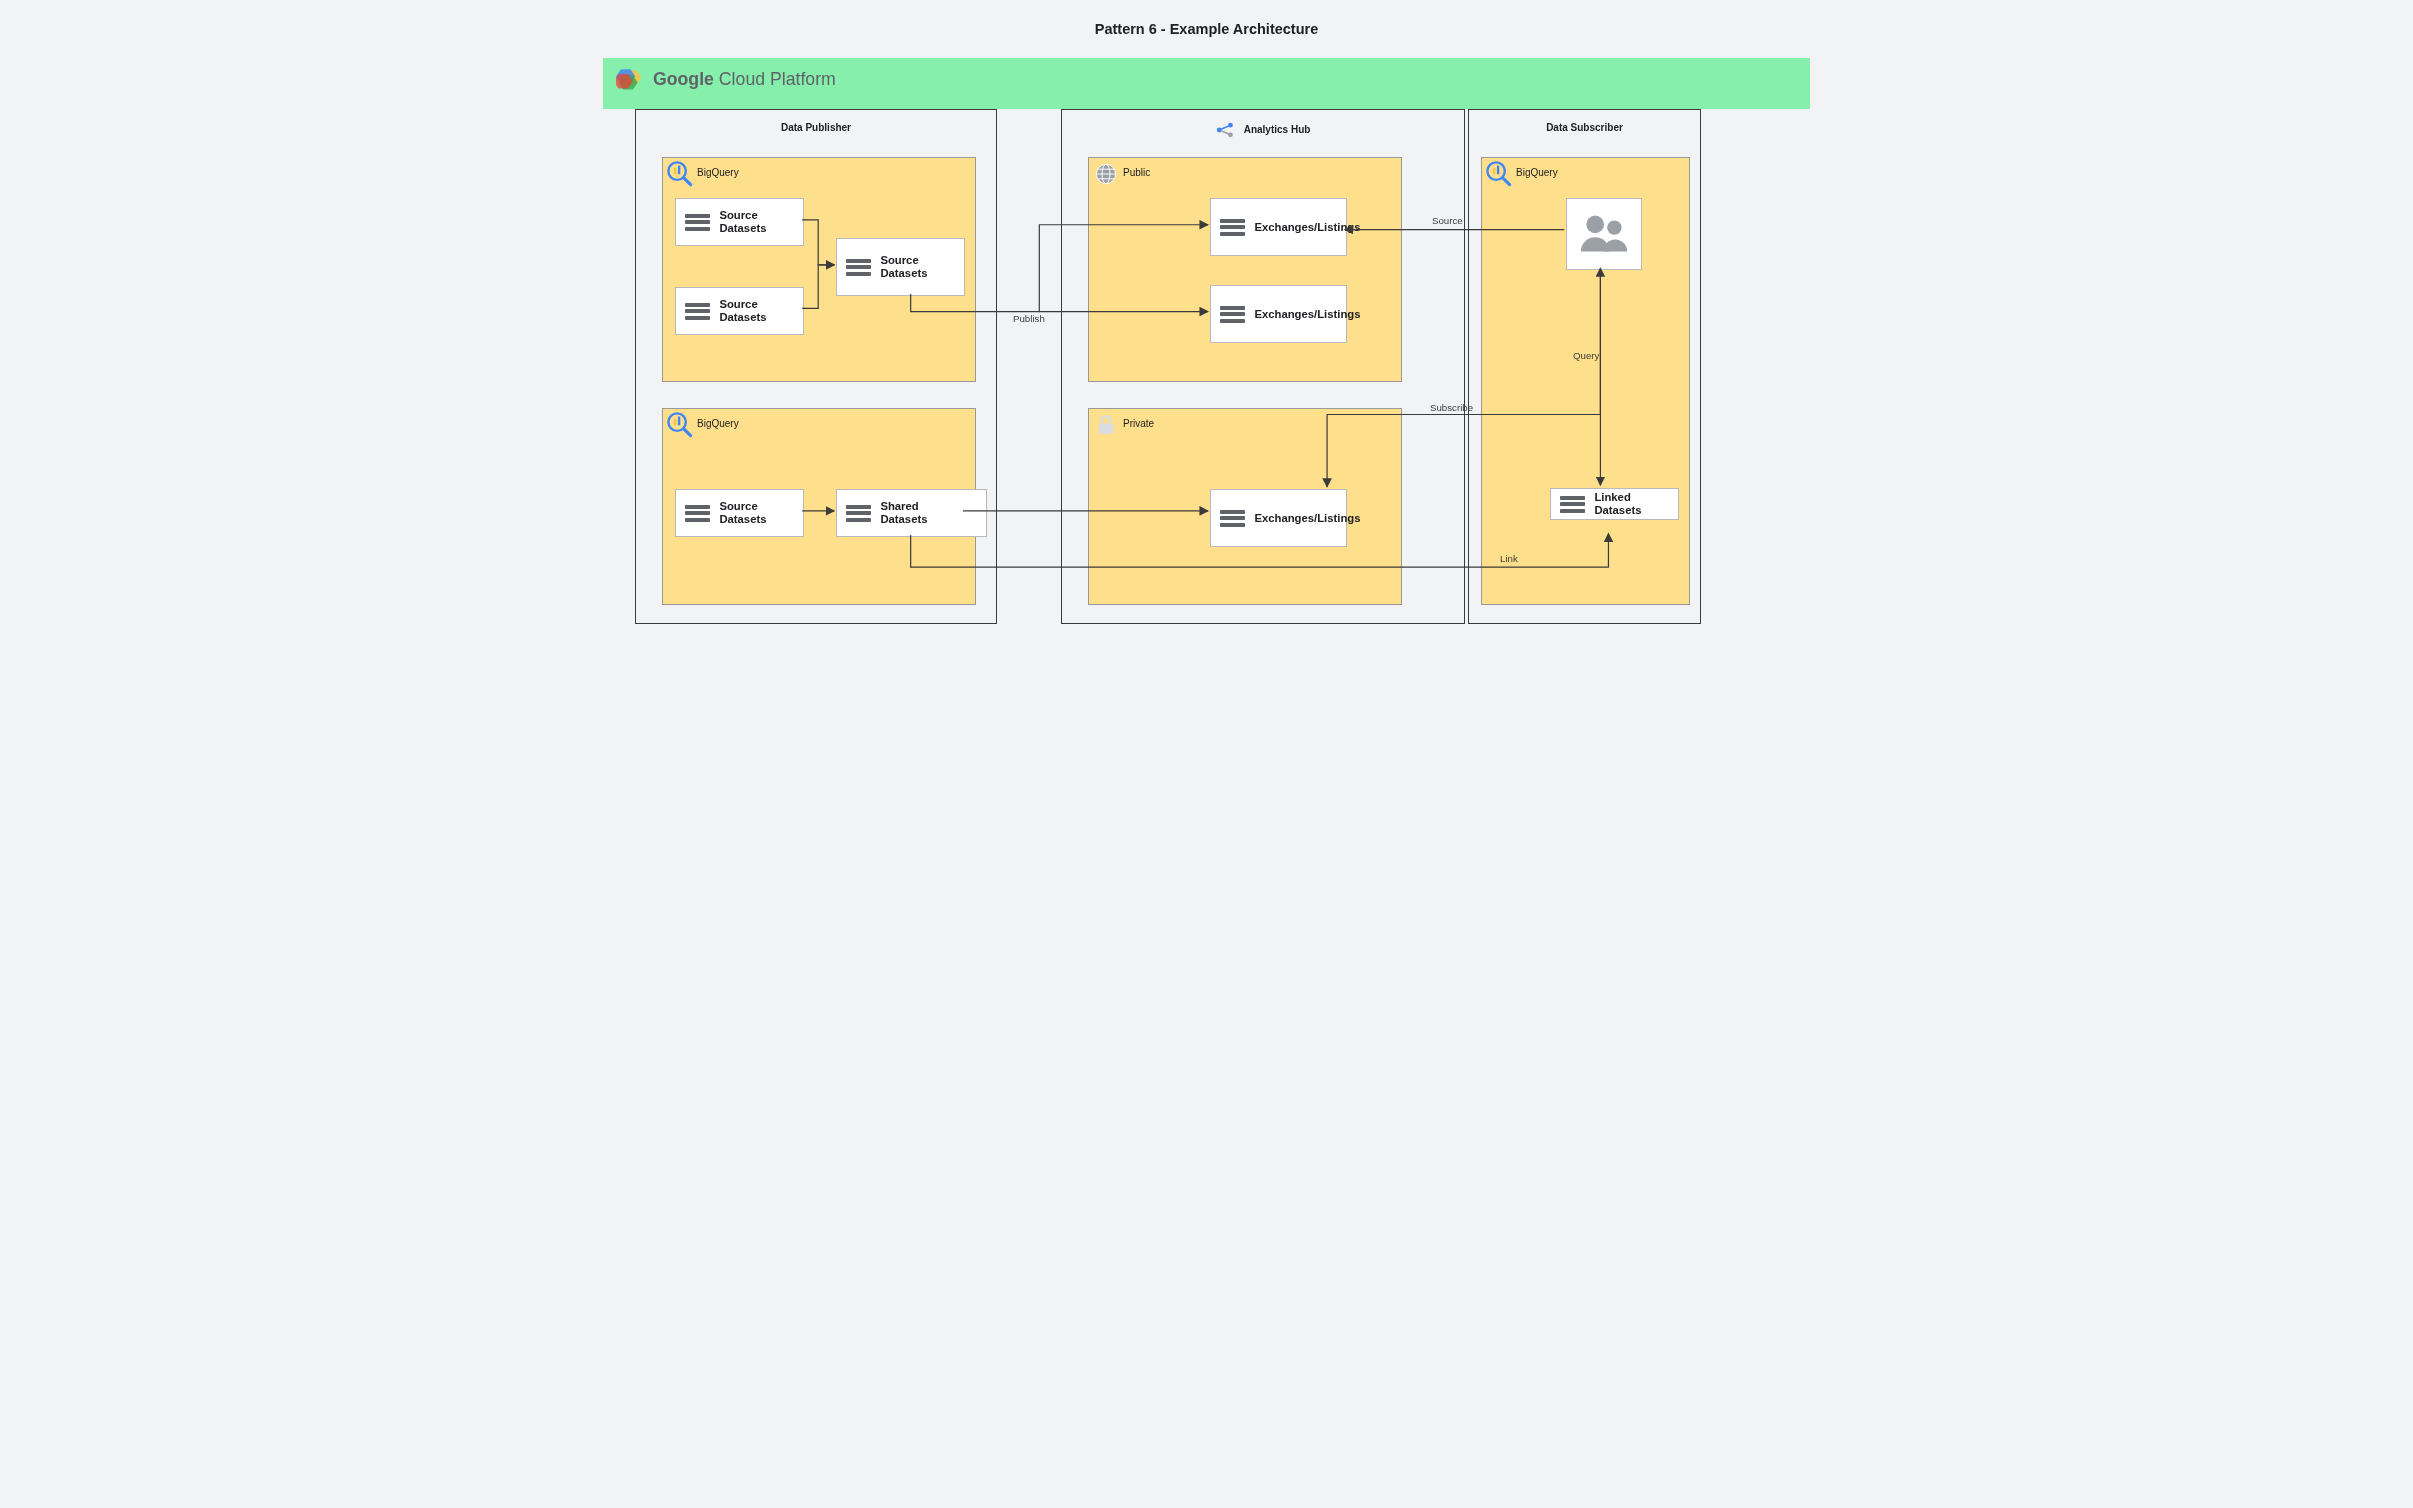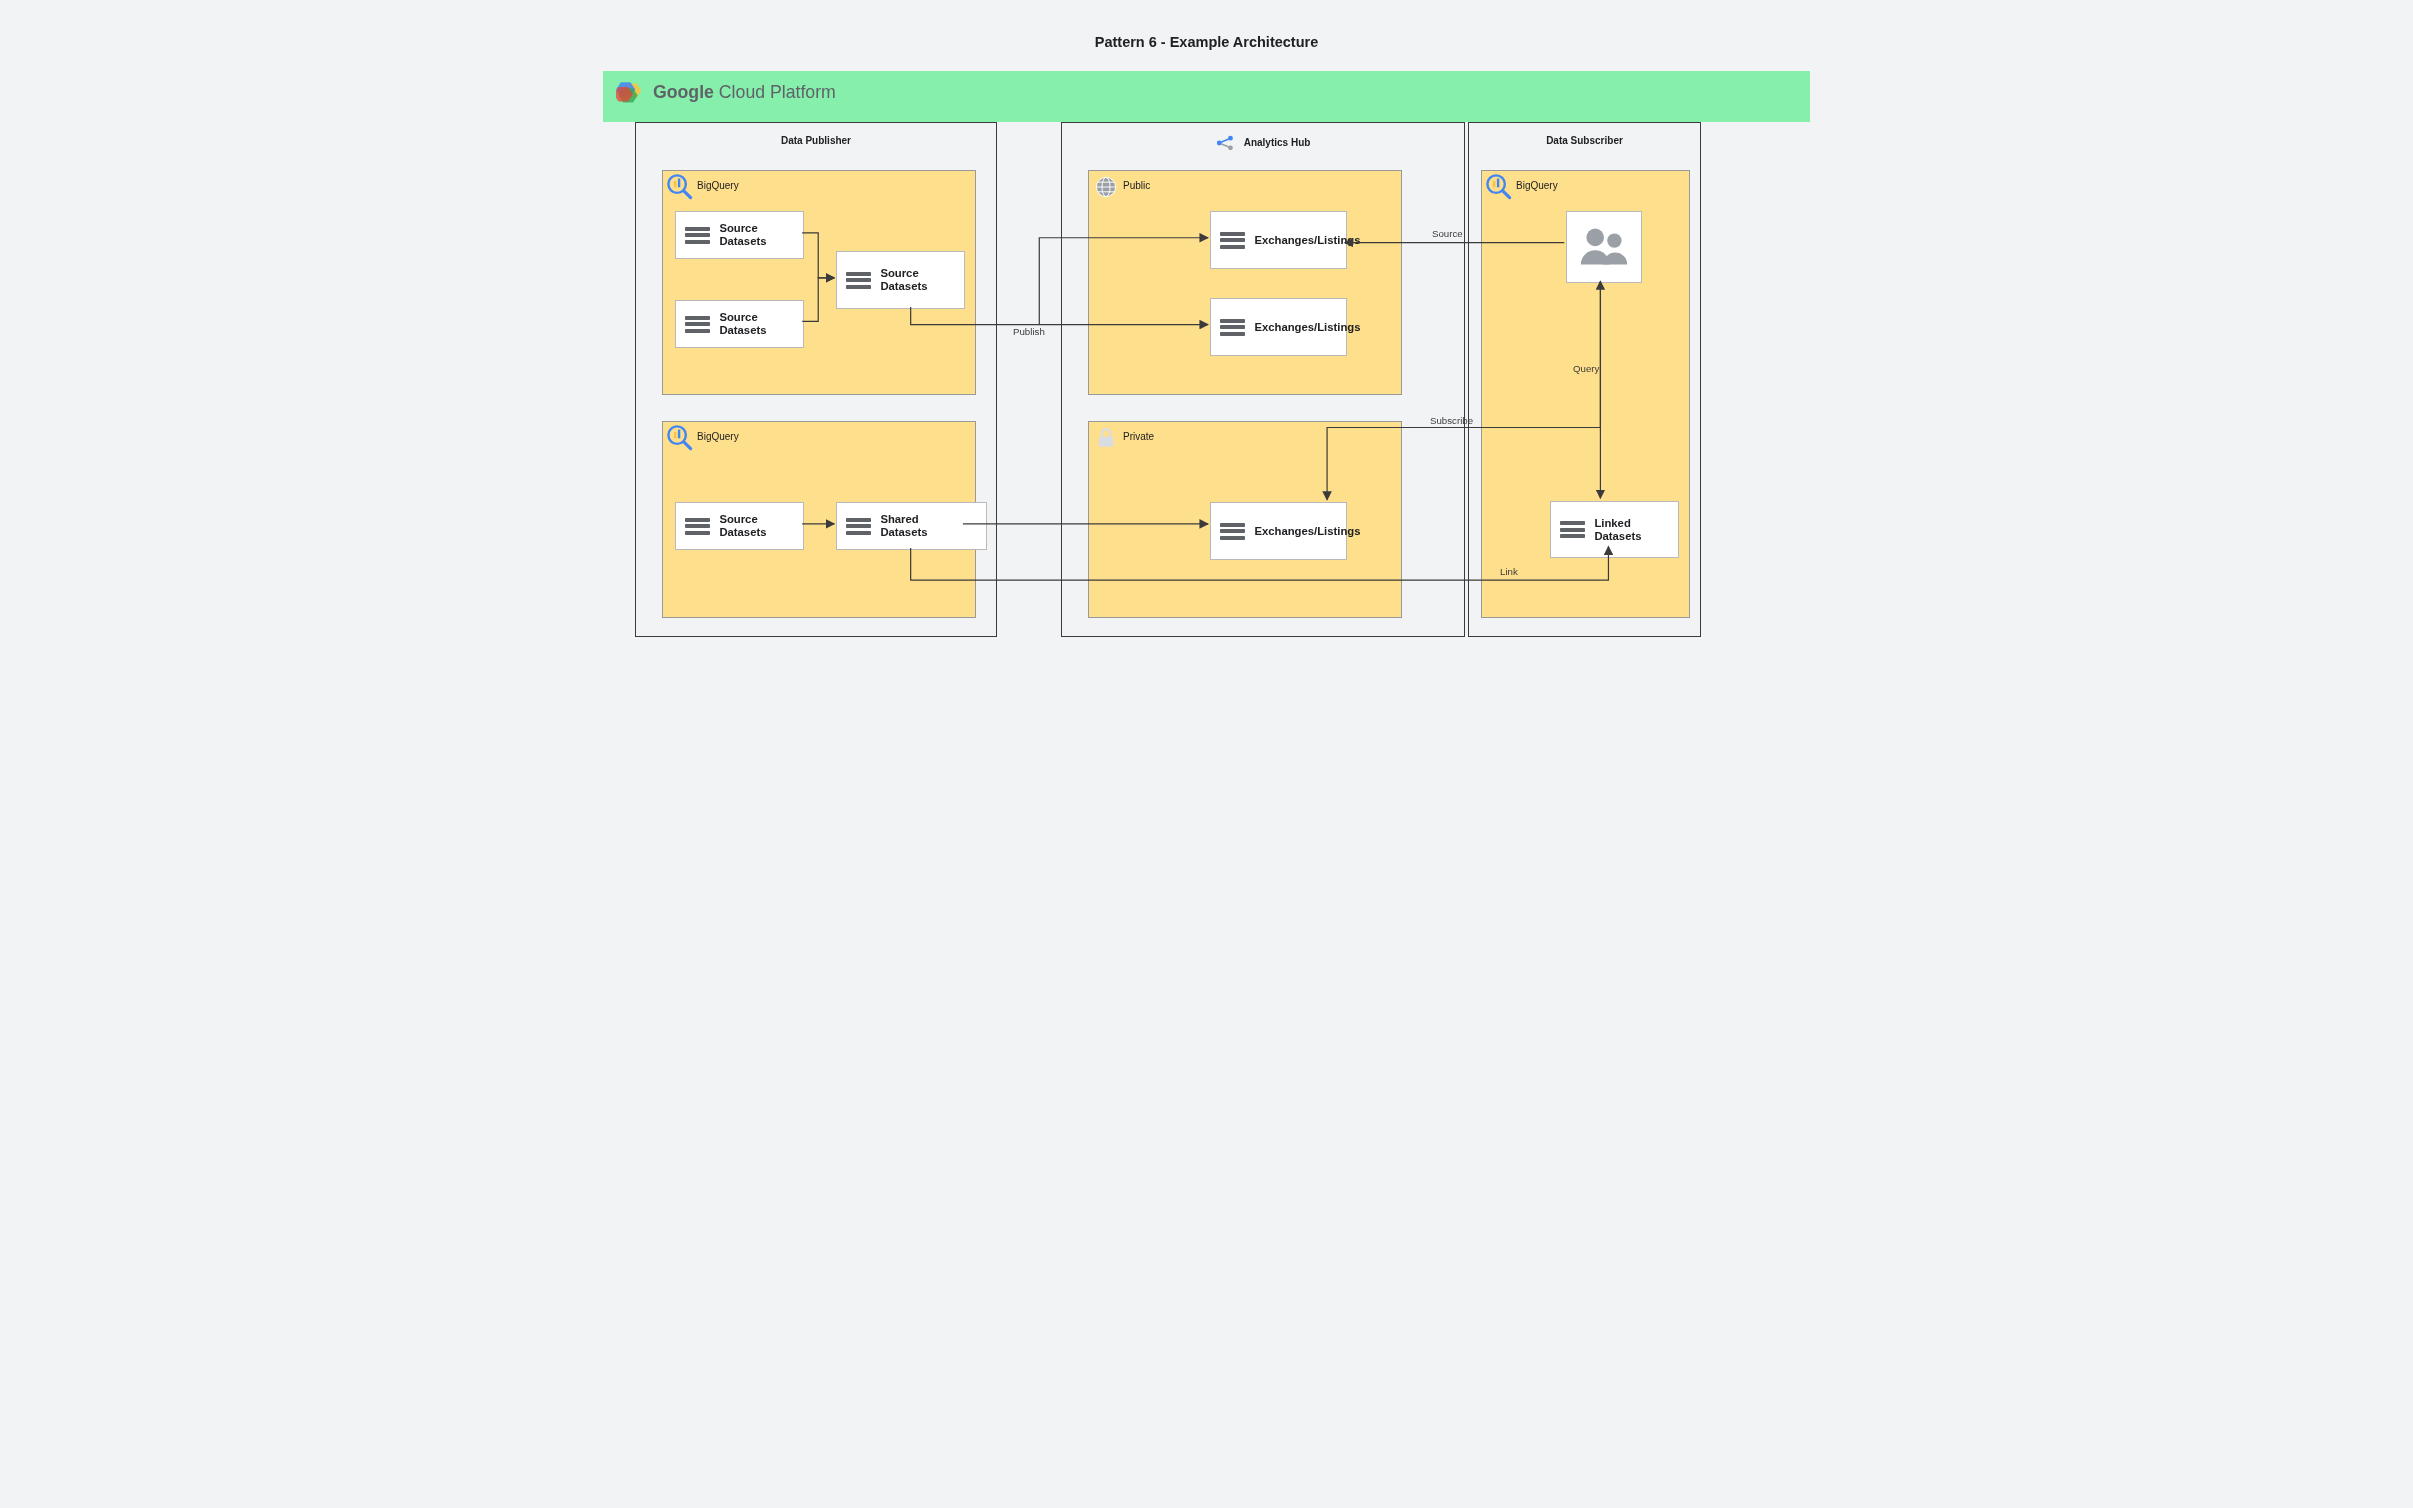--- a/index.html
+++ b/index.html
@@ -4,21 +4,21 @@
 <style>
   * { box-sizing: border-box; }
   body {
     margin: 0;
     font-family: Arial, Helvetica, sans-serif;
     background: #f2f3f4;
     color: #202124;
   }
   .page {
     width: 1207px;
-    margin: 13px auto;
+    margin: 0 auto;
     position: relative;
   }
   .title-band {
     width: 100%;
     text-align: center;
     padding: 21px 0;
     font-weight: 700;
     font-size: 14.5px;
   }
   .brand-row {
@@ -280,21 +280,21 @@
 
         <div class="users-box" style="left:84px; top:40px; width:76px; height:72px;">
           <svg width="56" height="48" viewBox="0 0 70 60">
             <circle cx="24" cy="18" r="11" fill="#9aa0a6"></circle>
             <path d="M6 52 a18 18 0 0 1 36 0 Z" fill="#9aa0a6"></path>
             <circle cx="48" cy="22" r="9" fill="#9aa0a6"></circle>
             <path d="M34 52 a15 15 0 0 1 30 0 Z" fill="#9aa0a6"></path>
           </svg>
         </div>
 
-        <div class="card" style="left:68px; top:330px; width:129px; height:57px;">
+        <div class="card" style="left:68px; top:330px; width:129px; height:32px;">
           <span class="db-icon">
               <span></span>
               <span></span>
               <span></span>
             </span>
           <span class="txt">Linked Datasets</span>
         </div>
       </div>
     </div>
 

